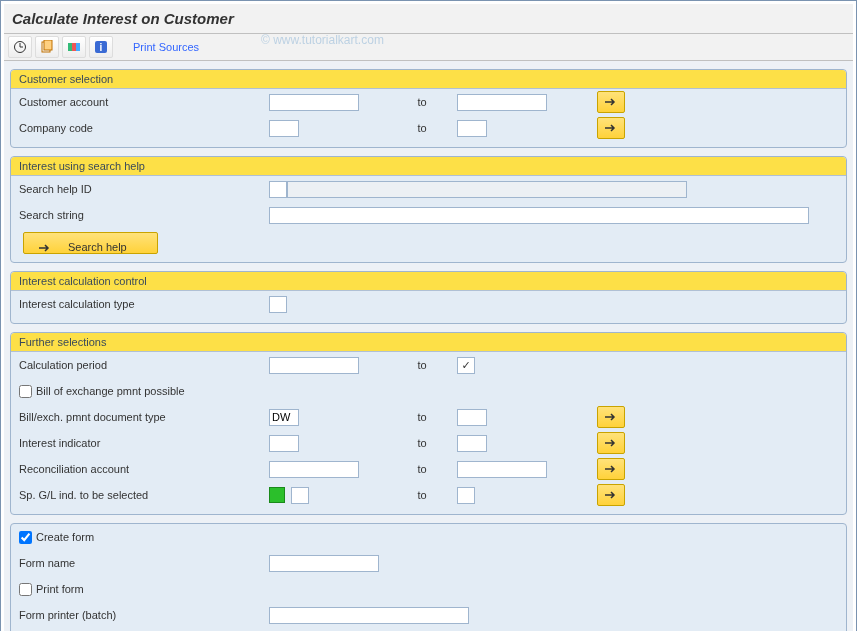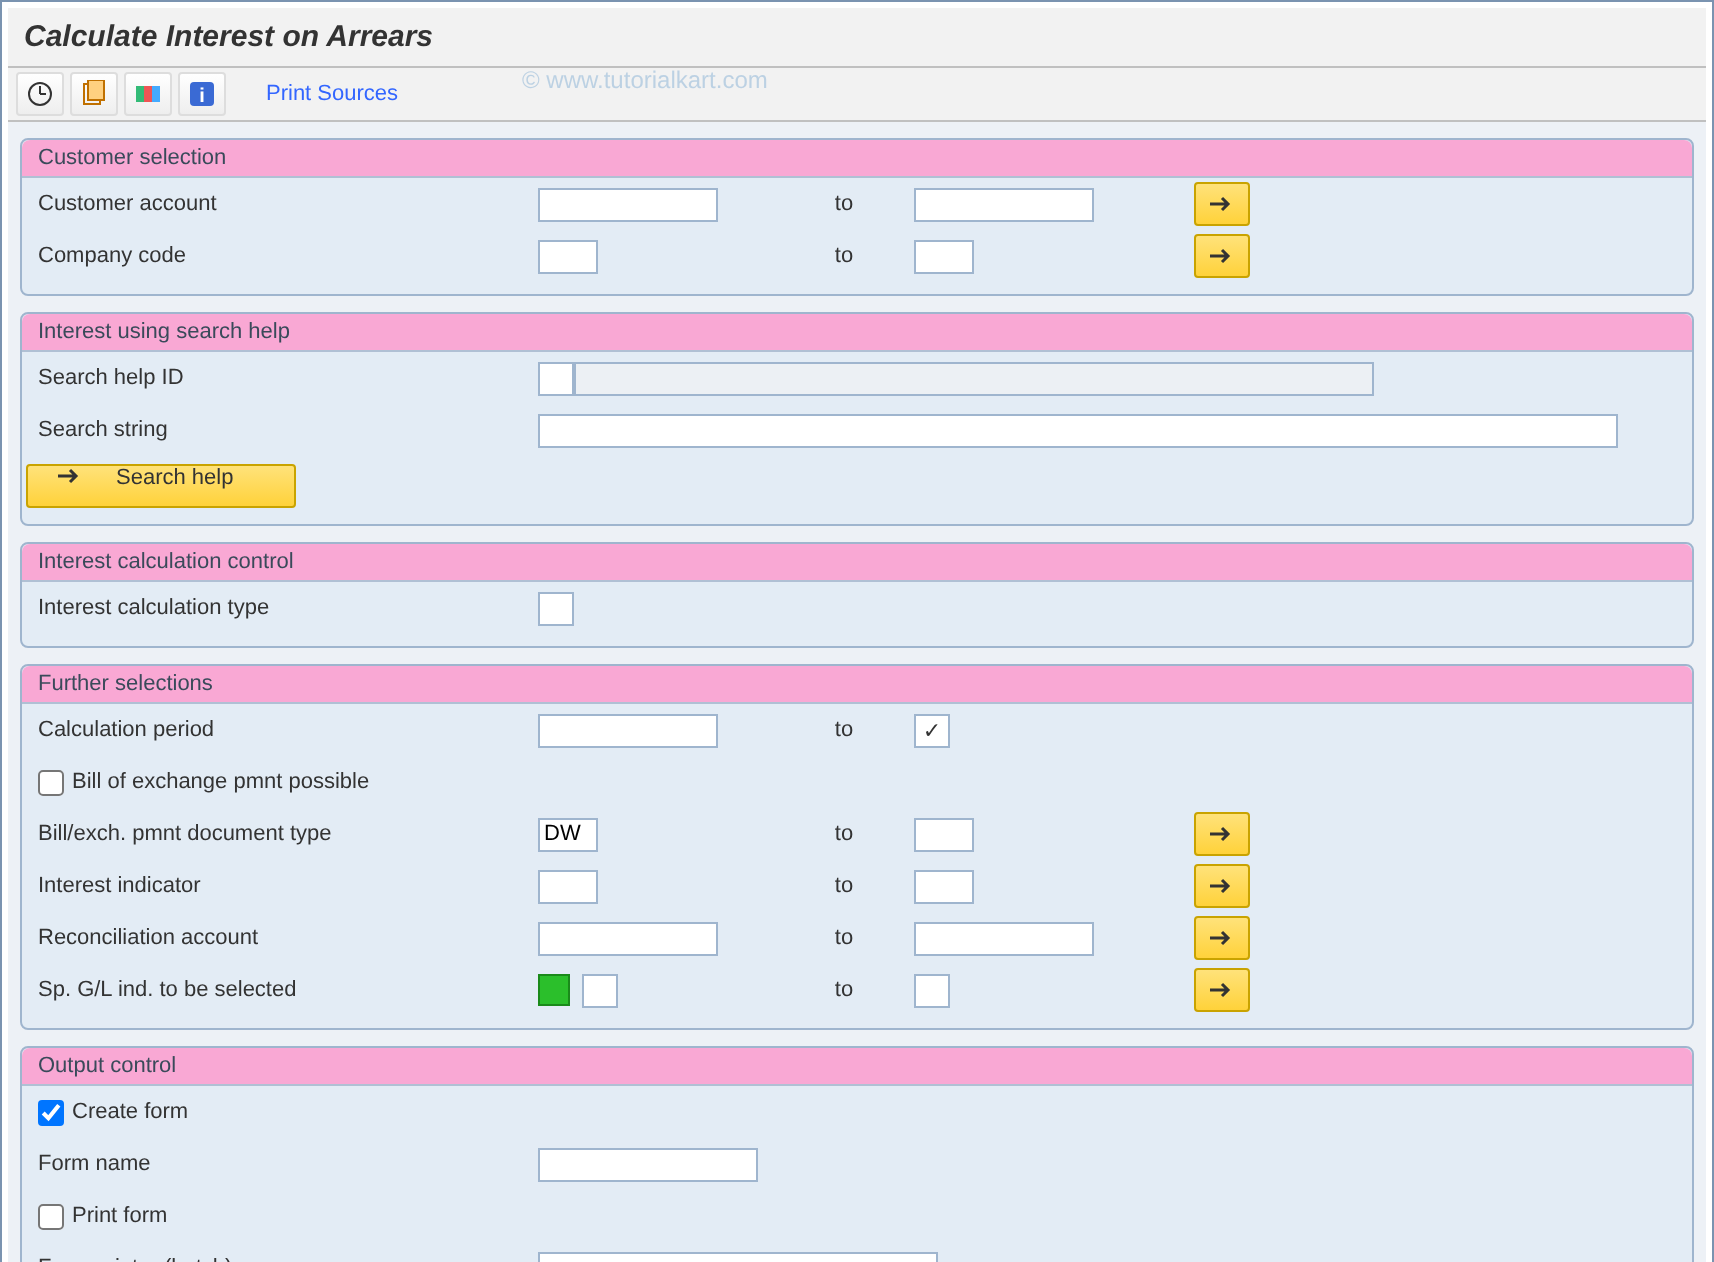--- a/index.html
+++ b/index.html
@@ -5,43 +5,43 @@
 html,body{margin:0;padding:0;font-family:Arial,Helvetica,sans-serif;font-size:11px;color:#333;background:#fff}
 .page{width:857px;box-sizing:border-box;padding:3px;border:1px solid #7a93b0}
 .title-bar{background:#f2f2f2;border-bottom:1px solid #c0c0c0;padding:6px 8px;font-style:italic;font-weight:bold;font-size:15px;color:#333}
 .toolbar{background:#f2f2f2;border-bottom:1px solid #c0c0c0;padding:2px 4px;display:flex;align-items:center;gap:3px}
 .tb-btn{width:22px;height:20px;display:flex;align-items:center;justify-content:center;border:1px solid #ddd;border-radius:2px;background:linear-gradient(#fff,#eee)}
 .tb-sep{width:6px}
 .ds-link{padding:0 8px;color:#36f}
 .watermark{position:absolute;left:260px;top:32px;font-size:12px;color:rgba(90,150,200,0.35);font-weight:500;pointer-events:none}
 .content{background:#edf1f6;padding:4px 0}
 .group{margin:4px 6px 8px 6px;border:1px solid #9fb5ce;border-radius:4px;background:#e3ecf5;padding:0 0 6px 0}
-.group-title{background:#f9a8d4;border-bottom:1px solid #b0c0d4;padding:3px 8px;font-size:11px;color:#3a4a5a;border-radius:4px 4px 0 0}
+.group-title{background:#fde047;border-bottom:1px solid #b0c0d4;padding:3px 8px;font-size:11px;color:#3a4a5a;border-radius:4px 4px 0 0}
 .row{display:flex;align-items:center;padding:2px 8px;min-height:22px}
 .lbl{width:250px;flex:none}
 .col-from{width:118px;flex:none}
 .col-to-lbl{width:70px;flex:none;text-align:center}
 .col-to{width:130px;flex:none}
 .col-btn{width:60px;flex:none;padding-left:10px}
 .inp{height:17px;border:1px solid #9fb5ce;background:#fff;padding:0 2px;font:inherit;box-sizing:border-box}
 .w90{width:90px}.w30{width:30px}.w18{width:18px}.w400{width:400px}.w540{width:540px}
 .cb{width:13px;height:13px;margin:0 4px 0 0;vertical-align:middle}
 .arrow-btn{width:26px;height:20px;border:1px solid #c9a300;background:linear-gradient(#ffe27a,#ffd23a);display:flex;align-items:center;justify-content:center;border-radius:2px;color:#333}
-.help-btn{height:22px;border:1px solid #c9a300;background:linear-gradient(#ffe27a,#ffd23a);display:flex;align-items:flex-start;padding:0 14px;border-radius:2px;color:#333;margin:4px 8px 2px 2px;width:135px;box-sizing:border-box}
+.help-btn{height:22px;border:1px solid #c9a300;background:linear-gradient(#ffe27a,#ffd23a);display:flex;align-items:flex-end;padding:0 14px;border-radius:2px;color:#333;margin:4px 8px 2px 12px;width:135px;box-sizing:border-box}
 .help-btn .arr{margin-right:16px}
 .green-box{width:14px;height:14px;background:#2bbf2b;border:1px solid #1a8a1a;display:inline-block;margin-right:6px}
 svg{display:block}
 .page{position:relative}
 </style>
 </head>
 <body>
 
 <div class="page">
 
-  <div class="title-bar">Calculate Interest on Arrears</div>
+  <div class="title-bar">Calculate Interest on Customer</div>
 
   <div class="toolbar">
     <div class="tb-btn">
         <svg width="14" height="14" viewBox="0 0 14 14">
           <circle cx="7" cy="7" r="5.5" fill="none" stroke="#333" stroke-width="1"></circle>
           <line x1="7" y1="7" x2="7" y2="3" stroke="#333"></line>
           <line x1="7" y1="7" x2="10" y2="7" stroke="#333"></line>
         </svg>
       </div>
     <div class="tb-btn">
@@ -193,21 +193,20 @@
             <div class="arrow-btn">
               <svg width="14" height="10" viewBox="0 0 14 10">
                 <path d="M1 5 H10 M7 2 L10 5 L7 8" fill="none" stroke="#333" stroke-width="1.5"></path>
               </svg>
             </div>
           </div>
       </div>
     </div>
 
     <div class="group">
-      <div class="group-title">Output control</div>
       <div class="row">
         <input type="checkbox" class="cb" checked="" style="">
         <span>Create form</span>
       </div>
       <div class="row">
         <div class="lbl">Form name</div>
         <input class="inp w90" style="width: 110px;">
       </div>
       <div class="row">
         <input type="checkbox" class="cb" style="">

